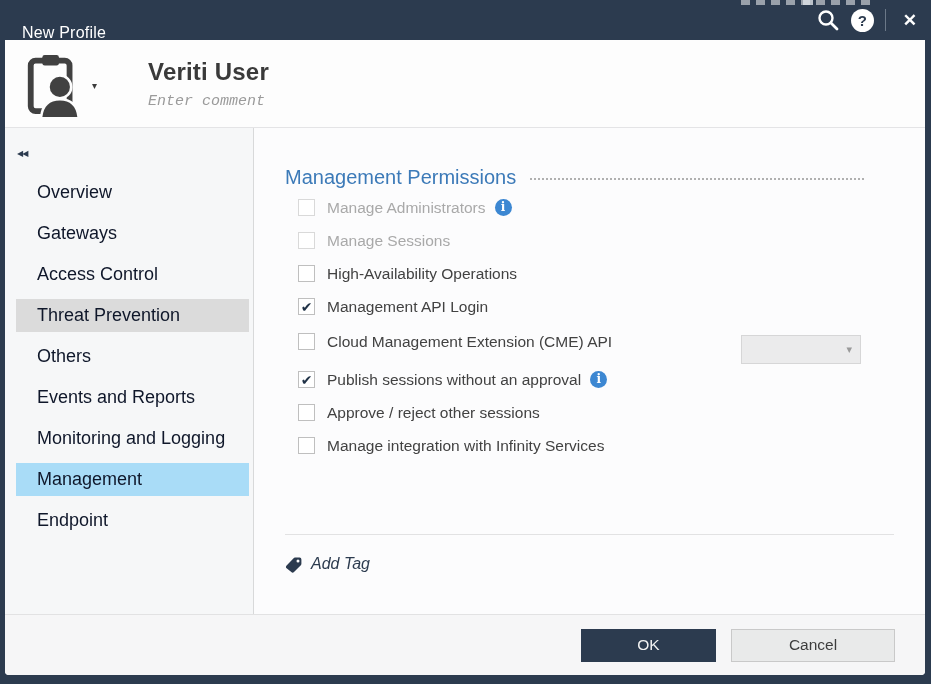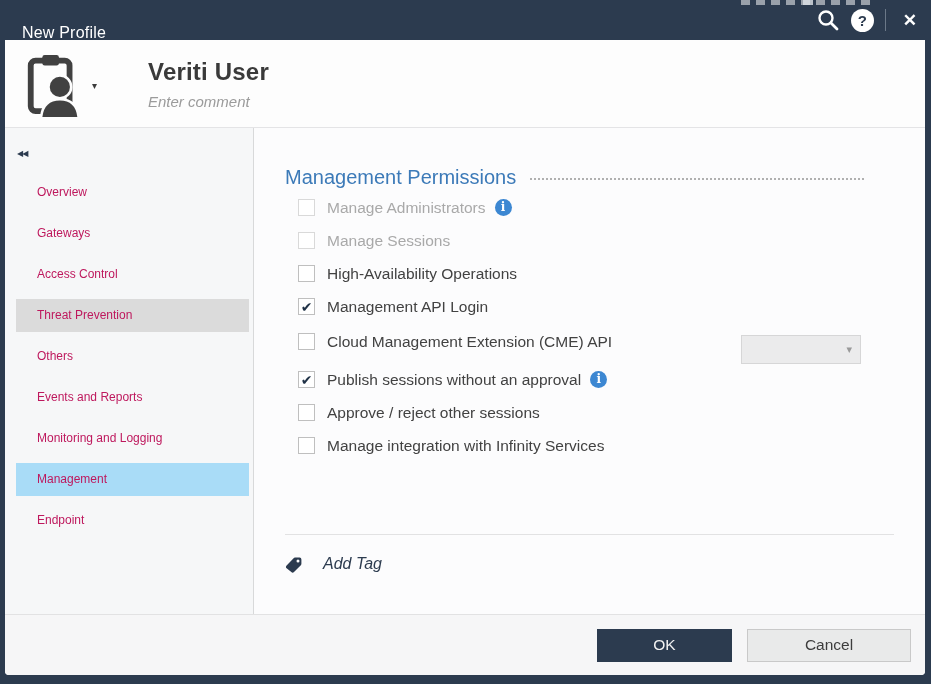--- a/index.html
+++ b/index.html
@@ -24,30 +24,30 @@
   
   .dialog { position:absolute; left:5px; right:6px; top:40px; bottom:9px; background:#fcfcfd;
     border-radius:0 0 4px 4px; display:flex; flex-direction:column; overflow:hidden; }
   
   .header { height:88px; background:#fdfdfd; border-bottom:1px solid #e4e4e6; display:flex; align-items:center; flex:0 0 auto; }
   .avatar-block { margin-left:17px; width:88px; display:flex; align-items:center; cursor:pointer; }
   .avatar-caret { color:#3c3c3c; font-size:10px; margin-left:4px; margin-top:4px; }
   .hdr-text { margin-left:38px; display:flex; flex-direction:column; }
   .hdr-name { font-size:24px; font-weight:700; color:#3a3a3a; letter-spacing:.2px; }
   .comment-input { border:none; outline:none; background:transparent; margin-top:7px; width:320px;
-    font-family:Liberation Sans, sans-serif; font-size:15px; color:#555; }
+    font-family:Liberation Mono, monospace; font-size:15px; color:#555; }
   .comment-input::placeholder { font-style:italic; color:#9b9b9b; }
   
   .body { flex:1 1 auto; display:flex; min-height:0; }
   .sidebar { width:249px; flex:0 0 249px; background:#f6f7f8; border-right:1px solid #d8d9da; padding-top:14px; }
   .collapse-btn { display:inline-block; margin-left:12px; font-size:8px; letter-spacing:-1px;
     color:#2c3b4f; cursor:pointer; }
   .side-nav { margin-top:16px; }
   .side-item { height:33px; line-height:33px; margin:0 4px 8px 11px; padding-left:21px;
-    font-size:12px; color:#be185d; cursor:pointer; white-space:nowrap; }
+    font-size:18px; color:#0f172a; cursor:pointer; white-space:nowrap; }
   .side-item.highlighted { background:#dbdbdb; }
   .side-item.selected { background:#a9dcf7; }
   
   .content { flex:1 1 auto; position:relative; padding:36px 0 0 31px; background:#fcfcfd; }
   .section-head { display:flex; align-items:center; margin-right:61px; }
   .section-title { font-size:20px; color:#3c7ab8; line-height:26px; white-space:nowrap; }
   .section-leader { flex:1; border-top:2px dotted #b0b0b0; margin-left:14px; margin-top:4px; }
   .perm-list { margin-top:9px; margin-left:13px; }
   .perm-row { position:relative; height:33px; display:flex; align-items:flex-start; }
   .perm-row.has-dropdown { margin-top:2px; margin-bottom:5px; }
@@ -59,24 +59,24 @@
   .perm-label.disabled { color:#a9a9a9; }
   .info-icon { margin-left:9px; width:17px; height:17px; border-radius:50%; background:#3c87d2;
     color:#ffffff; font-family:"DejaVu Serif", serif; font-weight:700; font-size:12px; line-height:17px;
     text-align:center; flex:0 0 17px; cursor:pointer; }
   .dropdown { position:absolute; left:443px; top:2px; width:120px; height:29px;
     background:#ebebec; border:1px solid #d6d6d7; display:flex; align-items:center; justify-content:flex-end; }
   .dd-caret { color:#9a9a9a; font-size:11px; margin-right:8px; }
   .content-divider { margin:64px 31px 0 0; border-top:1px solid #e2e2e3; }
   .addtag-row { margin-top:20px; display:flex; align-items:center; cursor:pointer; }
   .tag-icon { width:18px; height:18px; flex:0 0 18px; }
-  .addtag-label { margin-left:20px; font-size:16px; font-style:italic; color:#2c3b4f; }
+  .addtag-label { margin-left:8px; font-size:16px; font-style:italic; color:#2c3b4f; }
   
   .footer { flex:0 0 61px; background:#f6f6f7; border-top:1px solid #e2e2e3;
-    display:flex; align-items:center; justify-content:flex-end; gap:15px; padding-right:14px; }
+    display:flex; align-items:center; justify-content:flex-end; gap:15px; padding-right:30px; }
   .btn { height:33px; font-family:"Liberation Sans", sans-serif; font-size:15.5px; cursor:pointer;
     display:flex; align-items:center; justify-content:center; }
   .btn-ok { width:135px; background:#2c3b4f; color:#f2f2f2; border:1px solid #2c3b4f; }
   .btn-cancel { width:164px; background:#e9eaea; color:#3d3d3d; border:1px solid #c9c9c9; }
 </style>
 </head>
 <body>
 
 <div class="root">
 

